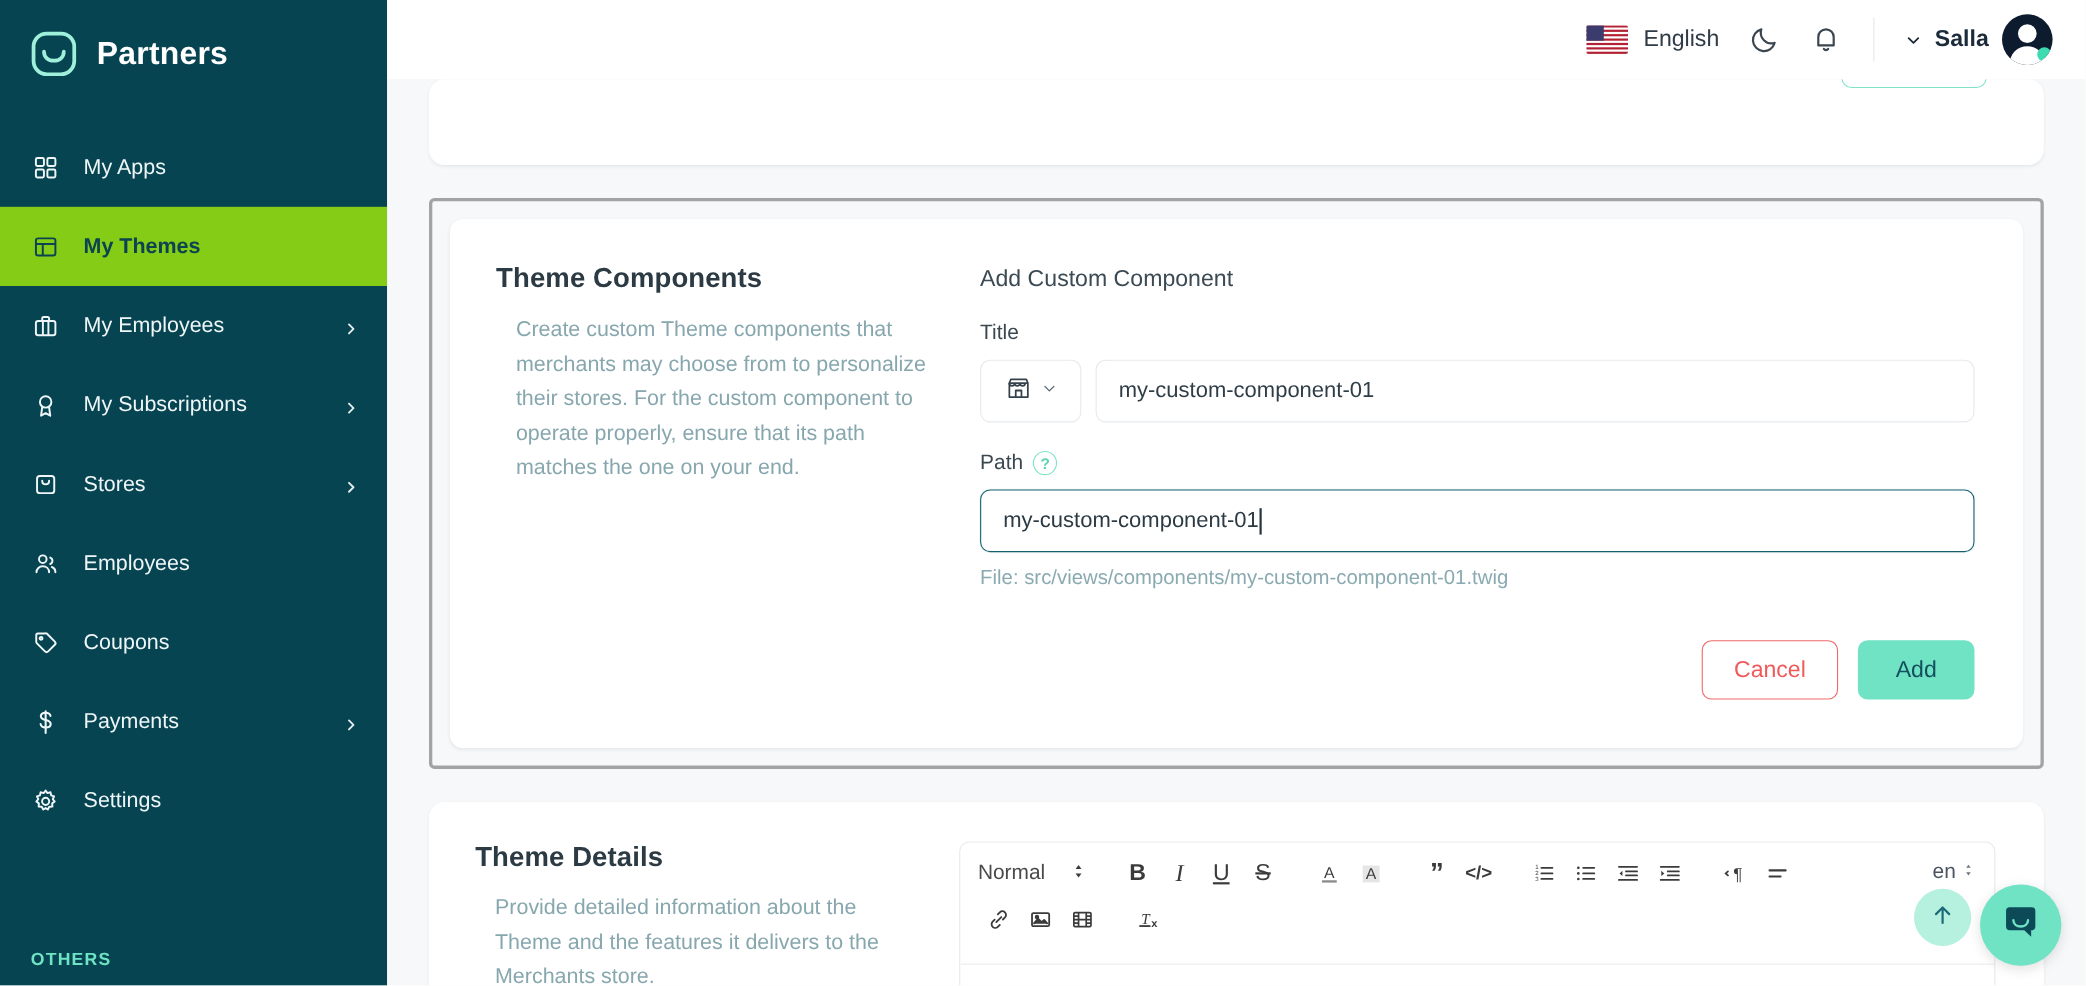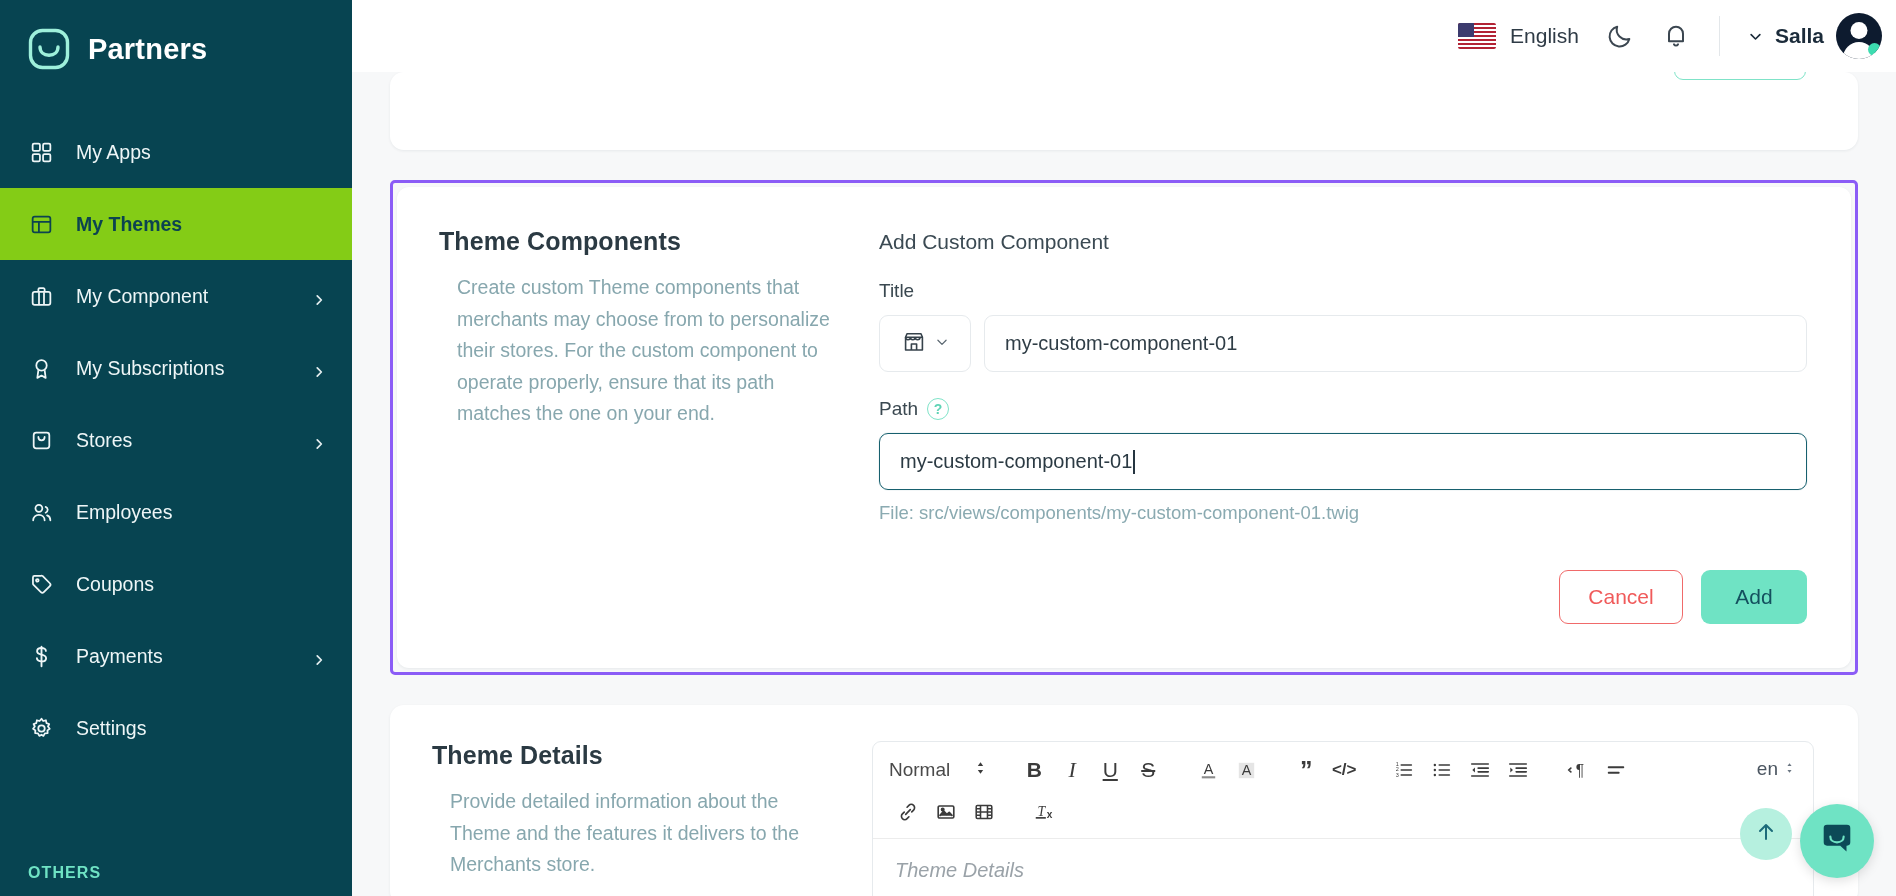--- a/index.html
+++ b/index.html
@@ -37,21 +37,21 @@
   .others {
     margin-top: auto; padding: 0 28px 14px 28px;
     font-size: 16px; letter-spacing: 1.1px; color: #6fe3c4; font-weight: 700;
   }
 
   
   .main { flex: 1 1 auto; height: 896px; background: #f7f8f9; position: relative; overflow: hidden; }
 
   .topbar {
     height: 72px; background: #ffffff; display: flex; align-items: center;
-    justify-content: flex-end; padding-right: 14px; gap: 0;
+    justify-content: flex-end; padding-right: 30px; gap: 0;
     position: relative; z-index: 5;
   }
   .tb-group { display: flex; align-items: center; gap: 26px; }
   .lang { display: flex; align-items: center; gap: 14px; cursor: pointer; }
   .flag { width: 38px; height: 26px; border-radius: 2px; overflow: hidden; display: block; }
   .lang-label { font-size: 21px; color: #2f3b46; }
   .tb-icon { width: 30px; height: 30px; cursor: pointer; display: flex; align-items: center; justify-content: center; }
   .divider-v { width: 1px; height: 40px; background: #e3e7ea; margin: 0 28px; }
   .user { display: flex; align-items: center; gap: 12px; cursor: pointer; }
   .user-name { font-size: 21px; font-weight: 700; color: #1b2b3a; }
@@ -70,21 +70,21 @@
 
   
   .card-top { height: 78px; margin-top: 0; position: relative; overflow: hidden; }
   .ghost-btn {
     position: absolute; right: 52px; top: -44px;
     width: 132px; height: 52px; border: 1.5px solid #7fe3c8;
     border-radius: 9px; background: #fff;
   }
 
   
-  .hl-wrap { margin-top: 30px; border: 3px solid #8b5cf6; border-radius: 5px; padding: 4px; }
+  .hl-wrap { margin-top: 30px; border: 3px solid #a3a3a3; border-radius: 5px; padding: 16px; }
   .section { display: flex; padding: 40px 44px 44px 42px; gap: 0; border-radius: 12px; background:#fff; }
   .sec-left { width: 440px; flex: 0 0 440px; padding-right: 46px; }
   .sec-title { font-size: 25px; color: #2b3a43; font-weight: 600; letter-spacing: .1px; }
   .sec-desc { margin-top: 16px; font-size: 19.5px; line-height: 1.62; color: #87a7ae; margin-left: 18px; }
   .sec-right { flex: 1 1 auto; padding-top: 3px; }
   .sr-title { font-size: 21px; color: #3b4a53; }
 
   .field-label { font-size: 19px; color: #3a4850; margin-bottom: 13px; display: inline-block; }
   .field-row { display: flex; gap: 13px; align-items: stretch; }
   .icon-select {
@@ -117,21 +117,21 @@
   .btn-cancel { width: 124px; border: 1.5px solid #f06a6a; color: #f05a5a; background: #fff; }
   .btn-add { width: 106px; background: #6fe3c4; color: #14505e; border: none; font-weight: 500; }
 
   
   .card-details { margin-top: 30px; display: flex; padding: 36px 44px 0 42px; min-height: 200px; }
   .editor-col { flex: 1 1 auto; }
   .editor {
     border: 1.3px solid #e6eaed; border-radius: 9px 9px 0 0; background: #fff;
     overflow: hidden;
   }
-  .toolbar { padding: 12px 16px 10px 16px; border-bottom: 1.3px solid #ececec; position: relative; }
+  .toolbar { padding: 12px 16px 24px 16px; border-bottom: 1.3px solid #ececec; position: relative; }
   .tb-row { display: flex; align-items: center; gap: 0; flex-wrap: nowrap; }
   .tb-row + .tb-row { margin-top: 10px; }
   .tb-btn {
     min-width: 38px; height: 32px; display: flex; align-items: center; justify-content: center;
     color: #3b3b3b; cursor: pointer; font-size: 21px;
   }
   .tb-gap { width: 22px; }
   .fmt-select { display: flex; align-items: center; gap: 24px; cursor: pointer; padding-right: 6px; }
   .fmt-text { font-size: 19px; color: #4a4a4a; }
   .en-badge { position: absolute; right: 18px; top: 16px; display: flex; align-items: center; gap: 6px; font-size: 19px; color: #4b5560; cursor: pointer; }
@@ -190,21 +190,21 @@
       </div>
 
       <div class="nav-item">
         <span class="ico">
           <svg viewBox="0 0 24 24" width="25" height="25" fill="none" stroke="#eef6f7" stroke-width="1.7">
             <rect x="3.5" y="7.5" width="17" height="12.5" rx="2"></rect>
               <path d="M9 7.5V5.2a1.2 1.2 0 0 1 1.2-1.2h3.6A1.2 1.2 0 0 1 15 5.2V7.5"></path>
               <path d="M9.6 7.8v12M14.4 7.8v12"></path>
           </svg>
         </span>
-        <span class="lbl">My Component</span>
+        <span class="lbl">My Employees</span>
         <span class="chev">
           <svg viewBox="0 0 24 24" width="14" height="14" fill="none" stroke="#eef6f7" stroke-width="3" stroke-linecap="round" stroke-linejoin="round">
               <path d="M9 5l7 7-7 7"></path>
             </svg>
         </span>
       </div>
 
       <div class="nav-item">
         <span class="ico">
           <svg viewBox="0 0 24 24" width="25" height="25" fill="none" stroke="#eef6f7" stroke-width="1.7" stroke-linejoin="round">

